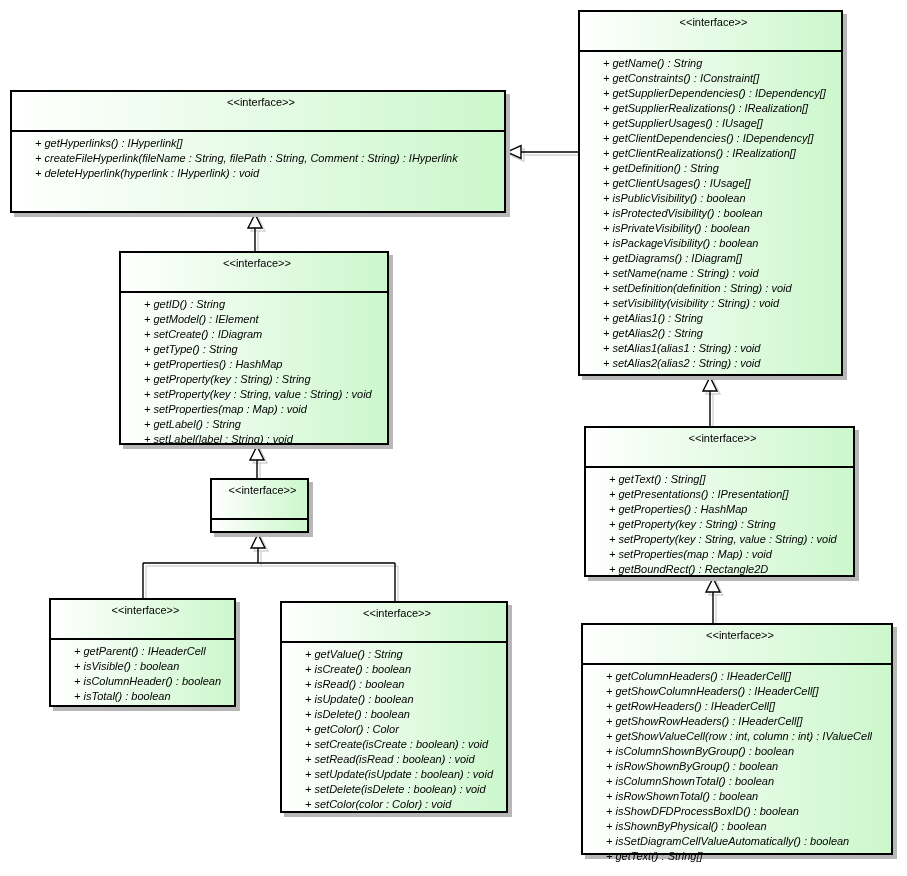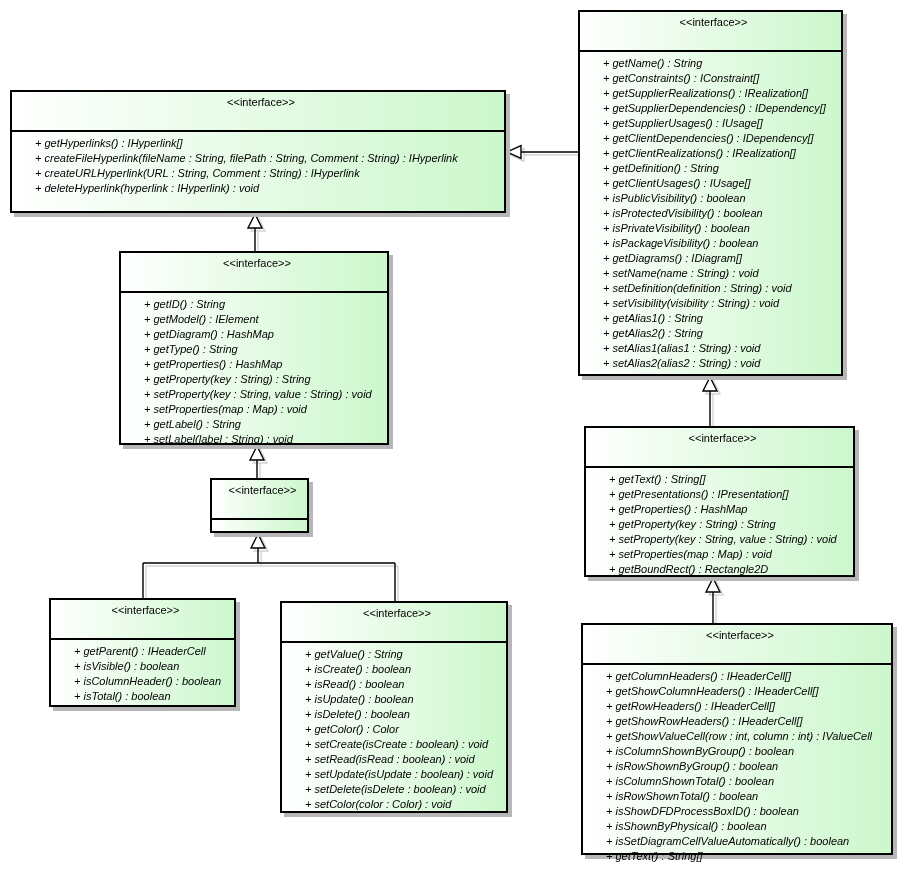--- a/index.html
+++ b/index.html
@@ -108,35 +108,34 @@
   </svg>
 
   <div class="uml-box" style="left:10px; top:90px; width:496px; height:123px;">
     <div class="uml-head">
       <div class="stereotype">&lt;&lt;interface&gt;&gt;</div>
       <div class="uml-name">IHyperlinkOwner</div>
     </div>
     <div class="uml-body">
         <div class="method-line">+ getHyperlinks() : IHyperlink[]</div>
         <div class="method-line">+ createFileHyperlink(fileName : String, filePath : String, Comment : String) : IHyperlink</div>
-        <div class="method-line">+ createURLHyperlink(URL : String, Comment : String) : IHyperlink</div>
         <div class="method-line">+ deleteHyperlink(hyperlink : IHyperlink) : void</div>
       </div>
   </div>
 
   <div class="uml-box" style="left:578px; top:10px; width:265px; height:366px;">
     <div class="uml-head">
       <div class="stereotype">&lt;&lt;interface&gt;&gt;</div>
       <div class="uml-name">INamedElement</div>
     </div>
     <div class="uml-body">
         <div class="method-line">+ getName() : String</div>
         <div class="method-line">+ getConstraints() : IConstraint[]</div>
+        <div class="method-line">+ getSupplierDependencies() : IDependency[]</div>
         <div class="method-line">+ getSupplierRealizations() : IRealization[]</div>
-        <div class="method-line">+ getSupplierDependencies() : IDependency[]</div>
         <div class="method-line">+ getSupplierUsages() : IUsage[]</div>
         <div class="method-line">+ getClientDependencies() : IDependency[]</div>
         <div class="method-line">+ getClientRealizations() : IRealization[]</div>
         <div class="method-line">+ getDefinition() : String</div>
         <div class="method-line">+ getClientUsages() : IUsage[]</div>
         <div class="method-line">+ isPublicVisibility() : boolean</div>
         <div class="method-line">+ isProtectedVisibility() : boolean</div>
         <div class="method-line">+ isPrivateVisibility() : boolean</div>
         <div class="method-line">+ isPackageVisibility() : boolean</div>
         <div class="method-line">+ getDiagrams() : IDiagram[]</div>
@@ -151,21 +150,21 @@
   </div>
 
   <div class="uml-box" style="left:119px; top:251px; width:270px; height:194px;">
     <div class="uml-head">
       <div class="stereotype">&lt;&lt;interface&gt;&gt;</div>
       <div class="uml-name">IPresentation</div>
     </div>
     <div class="uml-body">
         <div class="method-line">+ getID() : String</div>
         <div class="method-line">+ getModel() : IElement</div>
-        <div class="method-line">+ getDiagram() : HashMap</div>
+        <div class="method-line">+ setCreate() : IDiagram</div>
         <div class="method-line">+ getType() : String</div>
         <div class="method-line">+ getProperties() : HashMap</div>
         <div class="method-line">+ getProperty(key : String) : String</div>
         <div class="method-line">+ setProperty(key : String, value : String) : void</div>
         <div class="method-line">+ setProperties(map : Map) : void</div>
         <div class="method-line">+ getLabel() : String</div>
         <div class="method-line">+ setLabel(label : String) : void</div>
       </div>
   </div>
 

